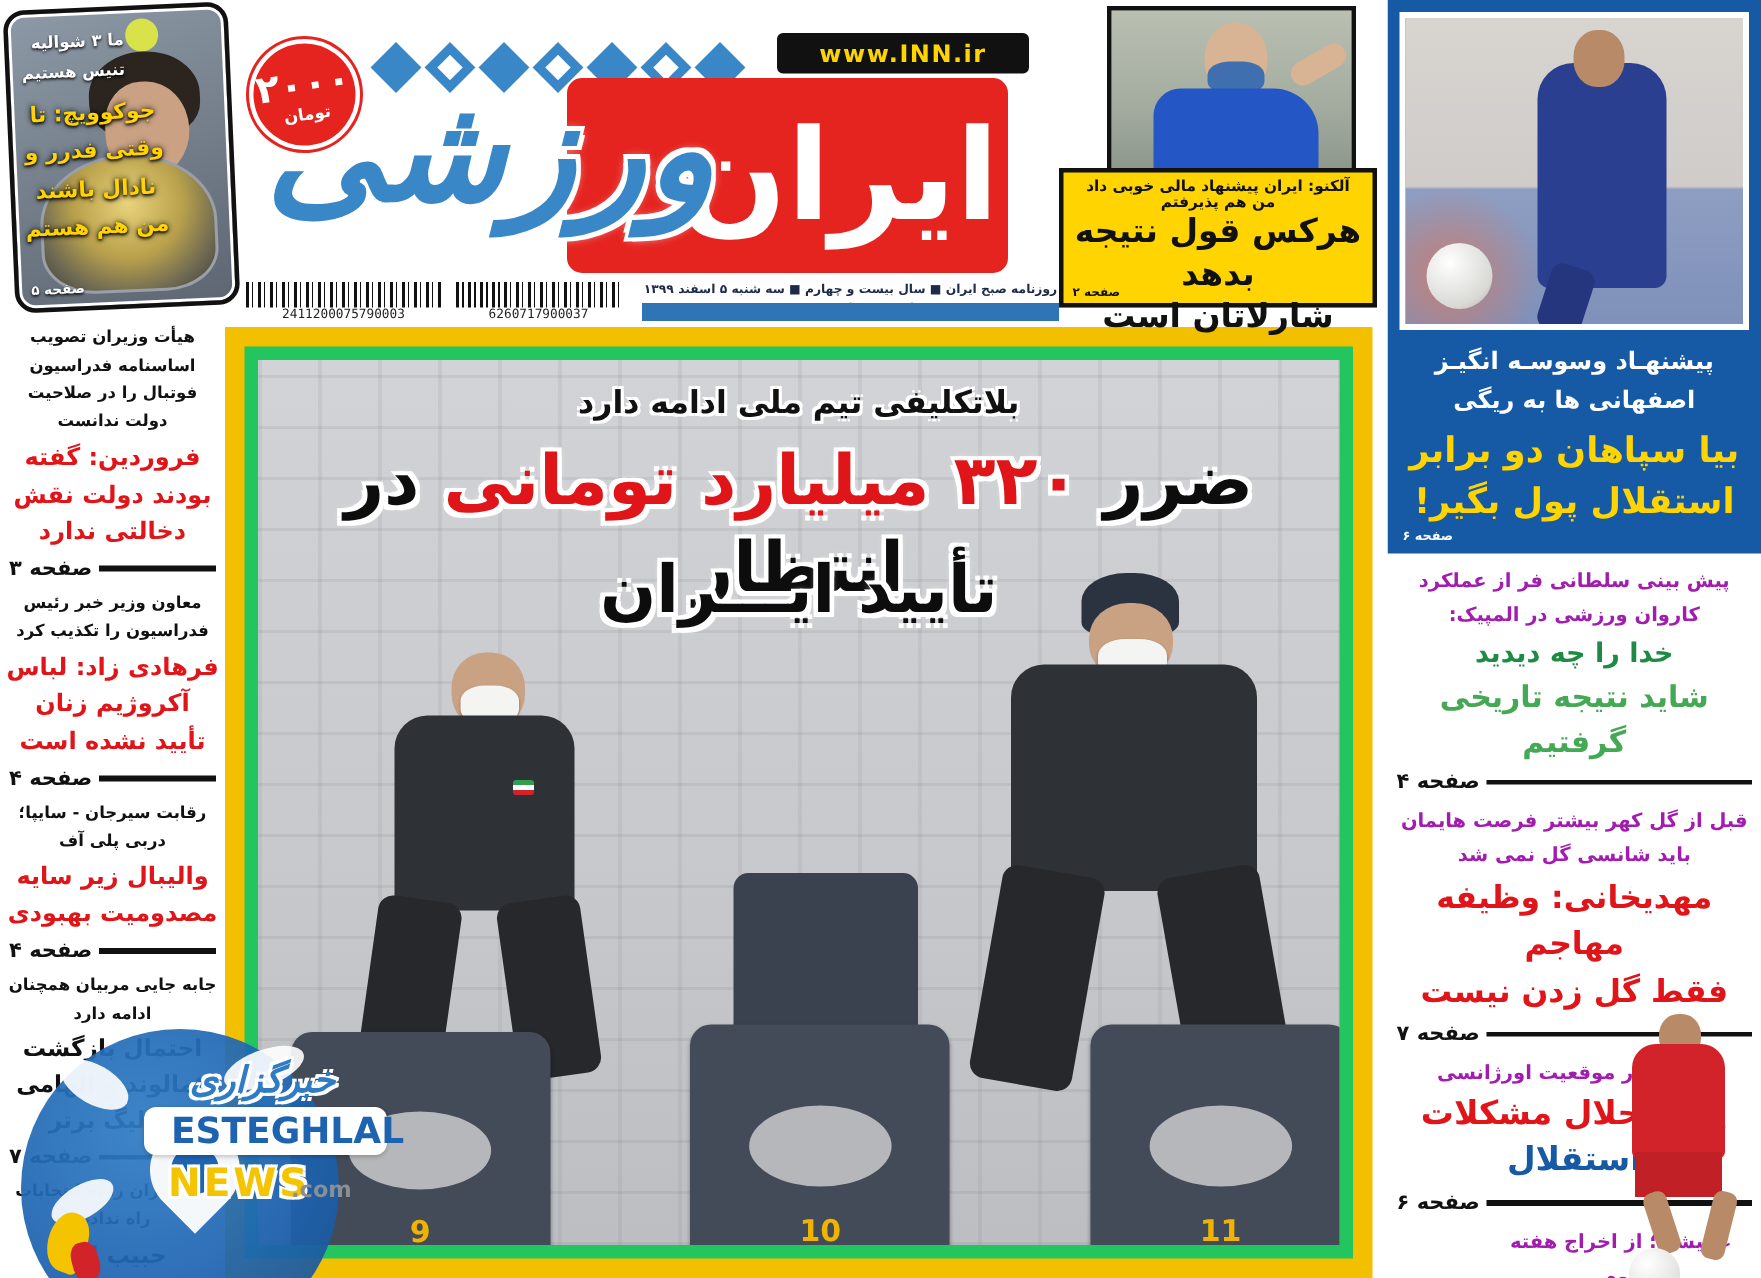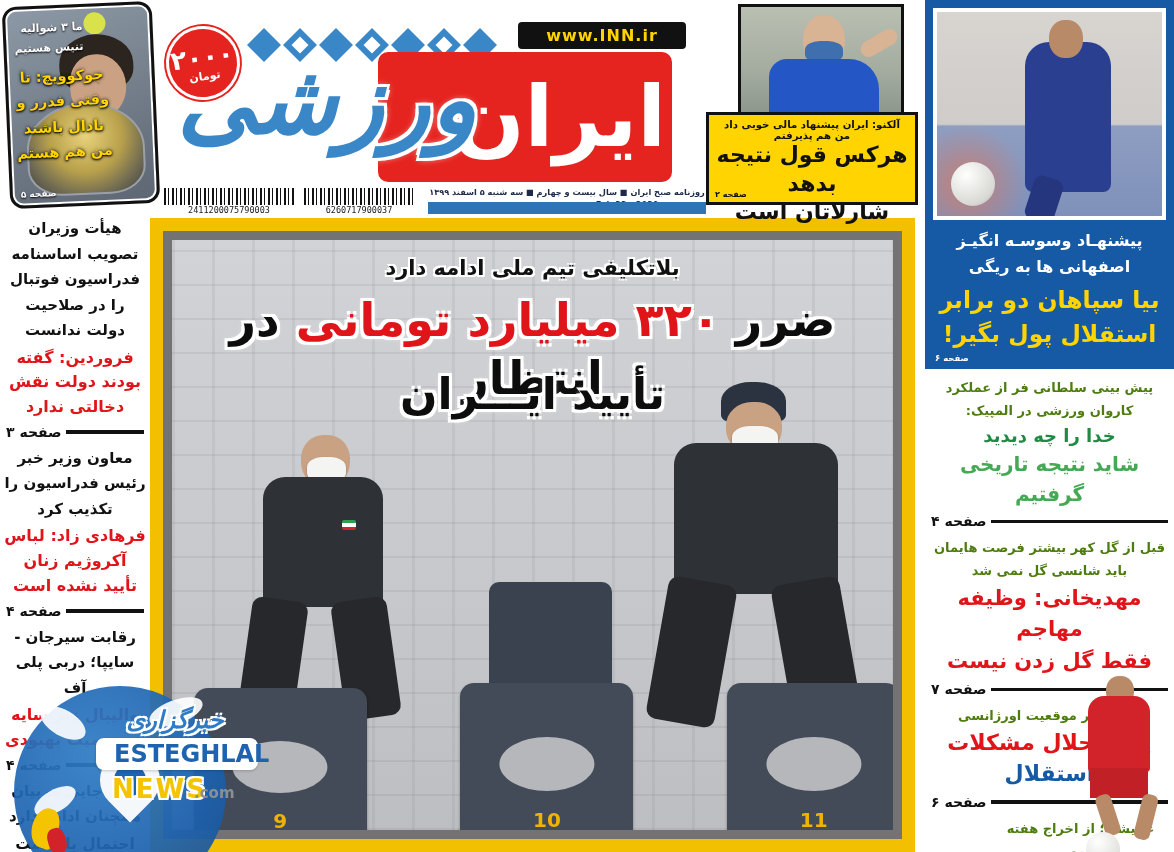--- a/index.html
+++ b/index.html
@@ -95,21 +95,21 @@
   .crowd-blur{ position:absolute; left:-30px; top:55%; width:120px; height:120px; background:radial-gradient(circle,#c77f74 0%, rgba(199,127,116,0) 70%); }
   .est-body{ position:absolute; left:88px; top:30px; width:86px; height:150px; background:#2b3f91; border-radius:24px 24px 8px 8px; }
   .est-head{ position:absolute; left:112px; top:8px; width:34px; height:38px; background:#b98a68; border-radius:46%; }
   .est-leg{ position:absolute; left:92px; top:165px; width:30px; height:45px; background:#25367e; transform:rotate(18deg); border-radius:8px; }
   .est-ball{ position:absolute; left:14px; top:150px; width:44px; height:44px; background:radial-gradient(circle at 35% 30%,#fff 0%,#d8d8d4 70%,#aaa 100%); border-radius:50%; }
   .right-top-kicker{ color:#fff; font-weight:bold; font-size:16px; text-align:center; direction:rtl; line-height:1.65; margin-top:8px; }
   .right-top-headline{ color:#ffd400; font-weight:bold; font-size:23.5px; text-align:center; direction:rtl; line-height:1.45; margin-top:2px; }
   .right-top-page{ color:#fff; font-size:8.5px; font-weight:bold; text-align:left; padding:2px 2px 0; }
 
   .r-item{ padding:8px 8px 0; text-align:center; direction:rtl; position:relative; }
-  .r-kicker{ font-size:13px; font-weight:bold; color:#4d7c0f; line-height:1.75; }
+  .r-kicker{ font-size:13px; font-weight:bold; color:#a21caf; line-height:1.75; }
   .r-headline{ font-weight:bold; line-height:1.5; }
   .hl-green1{ color:#1f8a43; font-size:18px;text-align:center; }
   .hl-green2{ color:#45a854; font-size:20px; }
   .hl-red{ color:#e0151a; font-size:21px; }
   .hl-blue{ color:#1659a5; }
   .pagemark{ display:flex; align-items:center; gap:4px; direction:ltr; margin:4px 6px 0; }
   .pagemark .pm-text{ font-size:14px; font-weight:bold; color:#111; white-space:nowrap; }
   .pagemark .pm-line{ flex:1; height:3.5px; background:#111; }
 
   .pool-line{ font-size:22px; font-weight:bold; direction:rtl; line-height:1.4; }
@@ -118,30 +118,30 @@
   .pers-body{ position:absolute; right:28px; top:6px; width:62px; height:76px; background:#d2232a; border-radius:16px 16px 4px 4px; }
   .pers-head{ position:absolute; right:44px; top:-14px; width:28px; height:30px; background:#b98a68; border-radius:46%; }
   .pers-shorts{ position:absolute; right:30px; top:78px; width:58px; height:30px; background:#c02026; }
   .pers-leg1{ position:absolute; right:24px; top:104px; width:16px; height:46px; background:#b98a68; transform:rotate(14deg); border-radius:6px; }
   .pers-leg2{ position:absolute; right:62px; top:104px; width:16px; height:42px; background:#b98a68; transform:rotate(-18deg); border-radius:6px; }
   .pers-ball{ position:absolute; right:58px; top:142px; width:34px; height:34px; background:radial-gradient(circle at 35% 30%,#fff 0%,#e2e2de 70%,#b5b5b0 100%); border-radius:50%; }
 
   
   .left-col{ left:0; top:210px; width:150px; height:642px; overflow:hidden; z-index:1; }
   .l-item{ padding:6px 4px 0; text-align:center; direction:rtl; }
-  .l-kicker{ font-size:15px; font-weight:bold; color:#111; line-height:1.7; }
+  .l-kicker{ font-size:11px; font-weight:bold; color:#111; line-height:1.7; }
   .l-headline-red{ color:#e0151a; font-size:16px; font-weight:bold; line-height:1.55; margin-top:2px; }
   .l-headline-black{ color:#111; font-size:15.5px; font-weight:bold; line-height:1.55; margin-top:2px; }
 
   
   .main-frame{
     left:150px; top:218px; width:765px; height:634px;
     background:#f3c000; padding:13px; z-index:1;
   }
-  .main-inner{ width:100%; height:100%; background:#737373; padding:9px; }
+  .main-inner{ width:100%; height:100%; background:#22c55e; padding:9px; }
   .main-photo{
     width:100%; height:100%; position:relative; overflow:hidden;
     background:
       repeating-linear-gradient(90deg, rgba(120,122,128,.12) 0 3px, rgba(0,0,0,0) 3px 40px),
       repeating-linear-gradient(0deg, rgba(90,92,98,.10) 0 2px, rgba(0,0,0,0) 2px 34px),
       linear-gradient(180deg,#d2d3d6 0%,#c7c9cc 55%,#bcbec2 100%);
   }
   .main-kicker{ position:absolute; top:16px; left:0; right:0; text-align:center; direction:rtl;
     font-size:21px; font-weight:bold; color:#111;
     text-shadow:-2px -2px 0 #fff,2px -2px 0 #fff,-2px 2px 0 #fff,2px 2px 0 #fff; }

